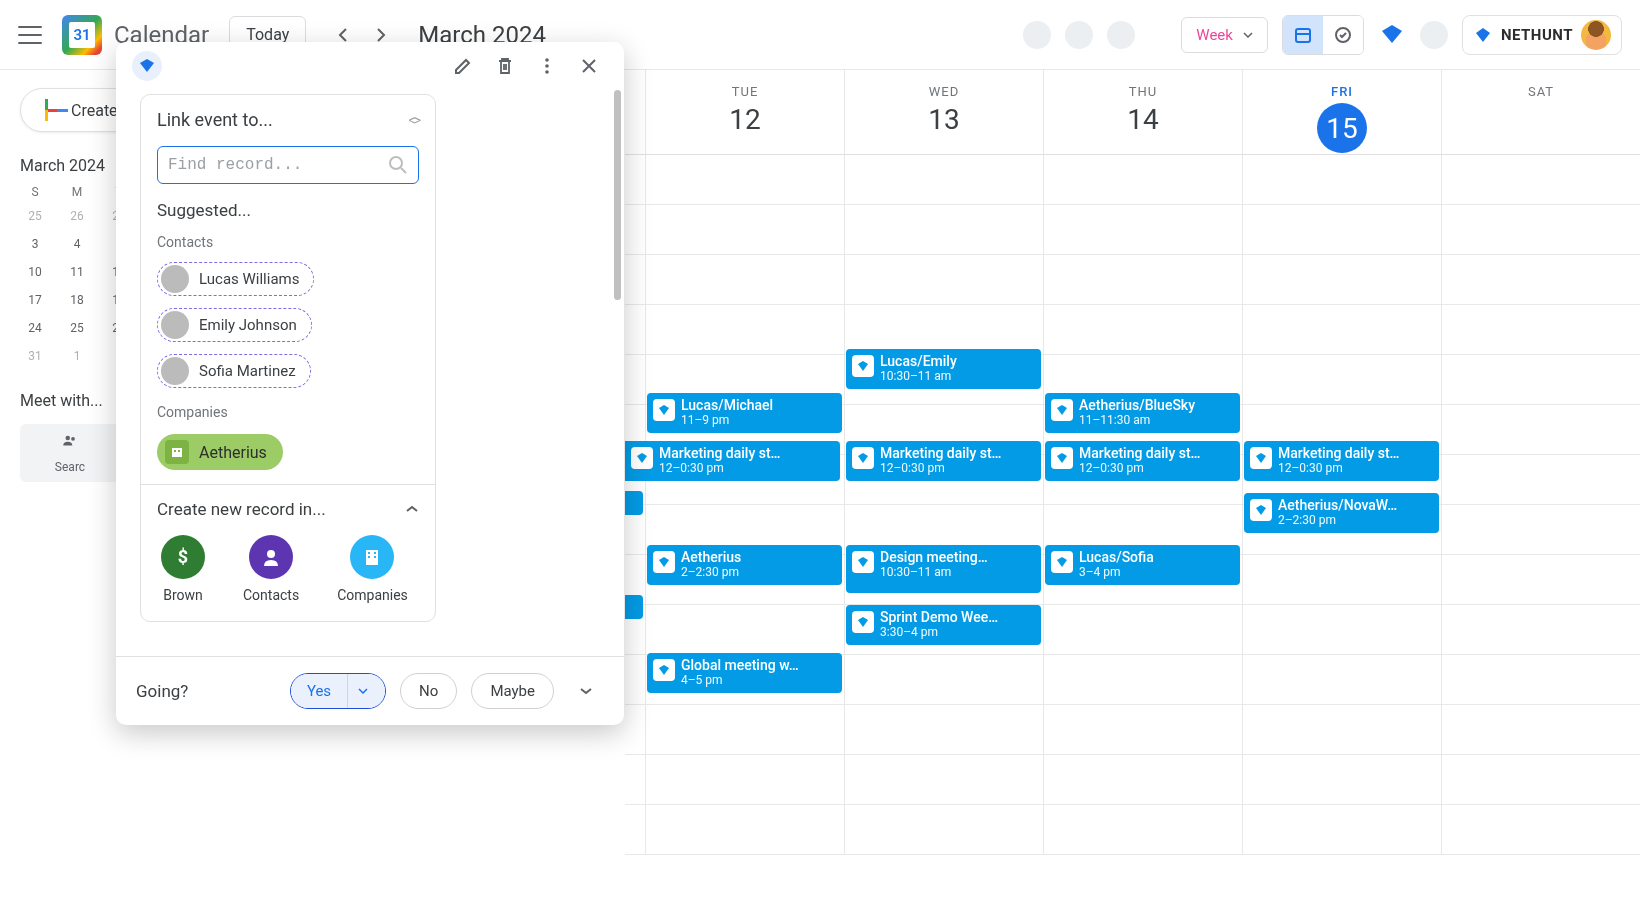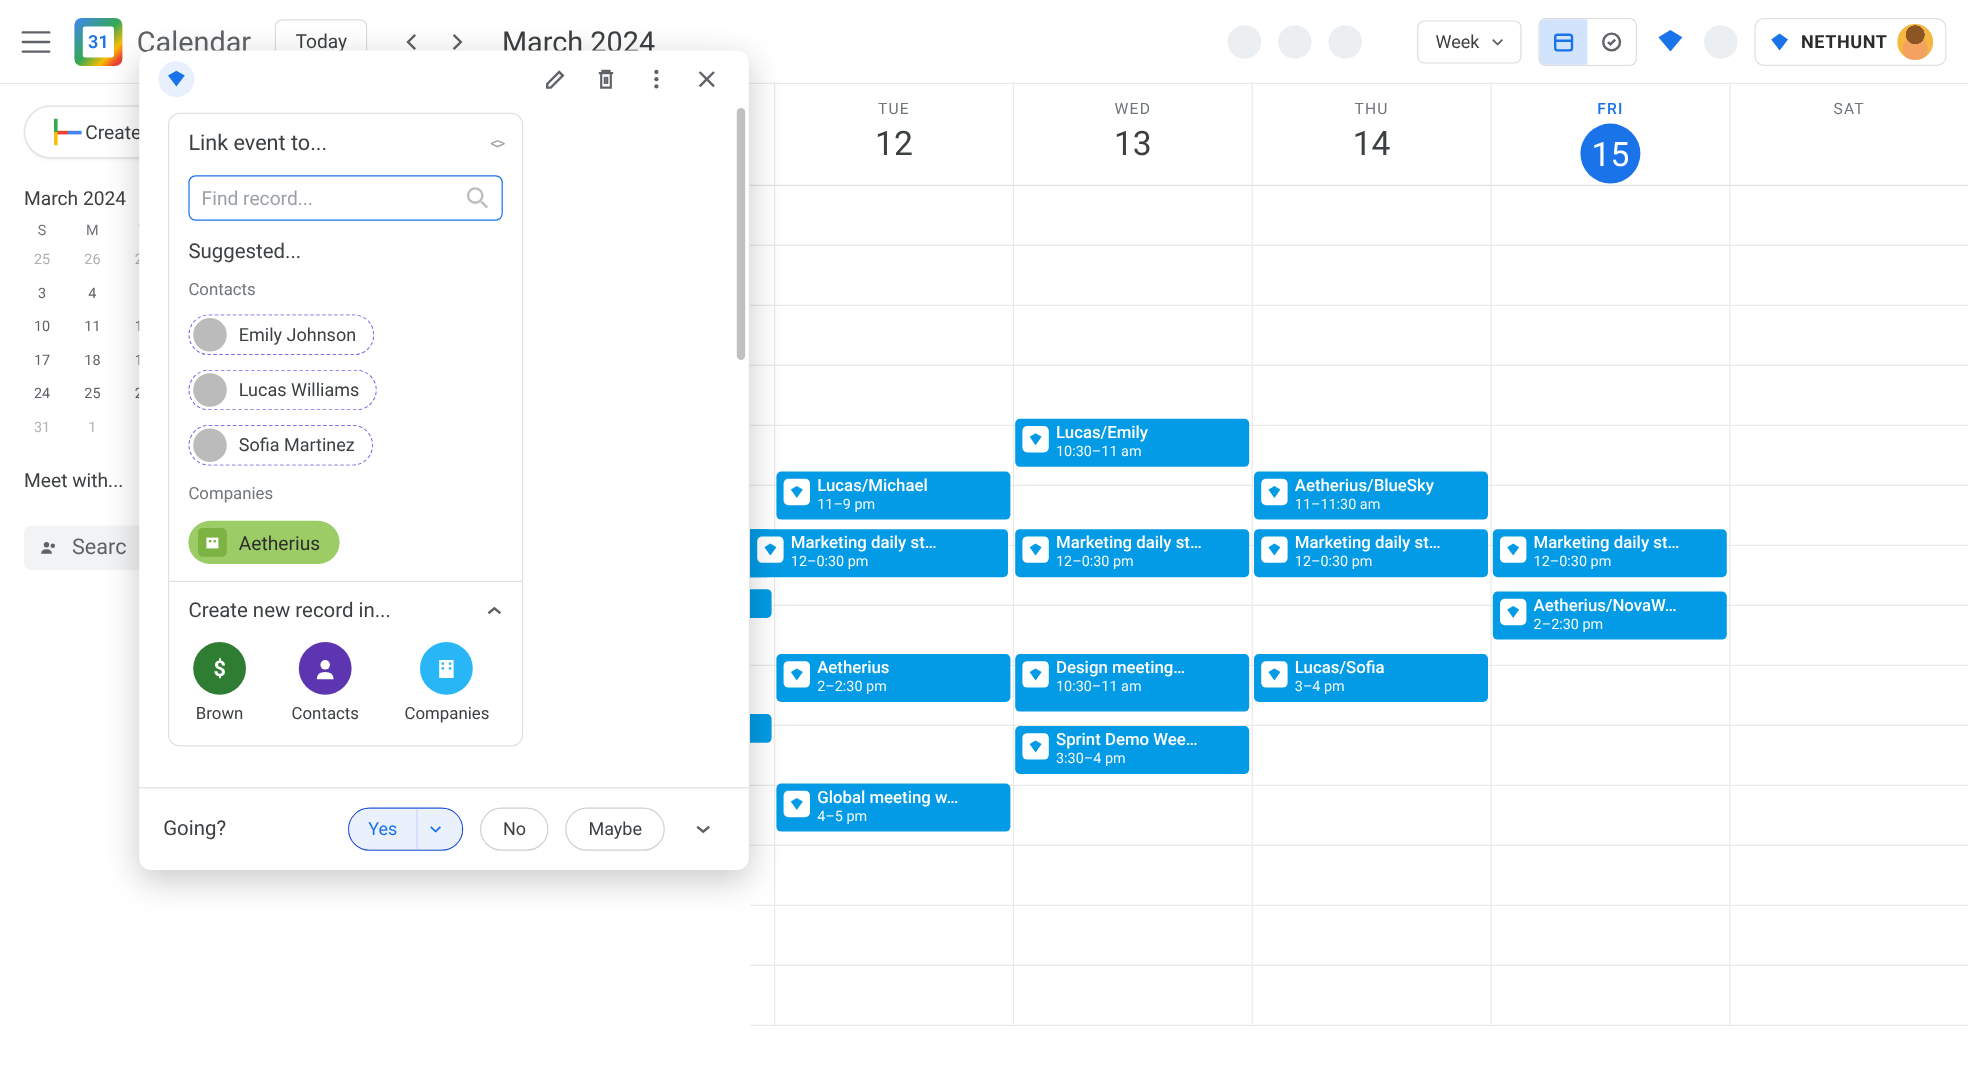--- a/index.html
+++ b/index.html
@@ -11,21 +11,21 @@
 .menu-icon span { height:2px; background:#5f6368; border-radius:1px; }
 .gcal-logo { width:40px; height:40px; margin-right:12px; position:relative; }
 .gcal-logo-box { width:40px; height:40px; border-radius:6px; background:linear-gradient(135deg,#4285f4 0%,#34a853 50%,#fbbc04 75%,#ea4335 90%); display:flex; align-items:center; justify-content:center; color:#1a73e8; font-weight:600; font-size:15px; }
 .gcal-logo-inner { width:26px; height:26px; background:#fff; border-radius:2px; display:flex; align-items:center; justify-content:center; }
 .app-title { font-size:24px; color:#5f6368; margin-right:20px; }
 .today-btn { border:1px solid #dadce0; border-radius:6px; padding:8px 16px; font-size:16px; color:#3c4043; background:#fff; cursor:pointer; margin-right:18px; }
 .nav-icon { width:30px; height:30px; display:flex; align-items:center; justify-content:center; cursor:pointer; color:#5f6368; font-size:18px; margin:0 4px; }
 .month-title { font-size:24px; color:#3c4043; margin-left:18px; }
 .header-right { margin-left:auto; display:flex; align-items:center; gap:14px; }
 .circle-placeholder { width:28px; height:28px; border-radius:50%; background:#eceff1; }
-.view-select { border:1px solid #dadce0; border-radius:6px; padding:8px 14px; font-size:15px; color:#404040; background:#fff; cursor:pointer; display:flex; align-items:center; gap:10px;margin-left:32px; }
+.view-select { border:1px solid #dadce0; border-radius:6px; padding:8px 14px; font-size:15px; color:#ec4899; background:#fff; cursor:pointer; display:flex; align-items:center; gap:10px;margin-left:32px; }
 .segmented { display:flex; border:1px solid #dadce0; border-radius:6px; overflow:hidden; }
 .segmented button { border:none; background:#fff; width:40px; height:38px; display:flex; align-items:center; justify-content:center; cursor:pointer; color:#5f6368; }
 .segmented button.active { background:#d2e3fc; color:#1a73e8; }
 .nethunt-bird { width:28px; height:28px; color:#1a73e8; }
 .nethunt-badge { border:1px solid #e0e0e0; border-radius:8px; padding:4px 10px 4px 10px; display:flex; align-items:center; gap:8px; }
 .avatar-sm { width:30px; height:30px; border-radius:50%; background:#f4b740; background-image:radial-gradient(circle at 50% 30%,#8d5524 30%,transparent 31%),radial-gradient(circle at 50% 70%,#f4a261 40%,transparent 41%); }
 .nethunt-text { font-weight:700; letter-spacing:0.5px; color:#2c2c2c; font-size:15px; }
 
 
 .sidebar { position:absolute; left:0; top:70px; width:270px; padding:18px 12px 12px 20px; }
@@ -34,21 +34,21 @@
 .plus-icon::before,.plus-icon::after { content:''; position:absolute; background:#4285f4; }
 .plus-icon::before { width:22px; height:3px; top:9.5px; background:linear-gradient(90deg,#ea4335 50%,#4285f4 50%); }
 .plus-icon::after { width:3px; height:22px; left:9.5px; background:linear-gradient(180deg,#34a853 50%,#fbbc04 50%); }
 .mini-cal { margin-top:24px; }
 .mini-title { font-size:16px; color:#3c4043; margin-bottom:10px; }
 .mini-grid { display:grid; grid-template-columns:repeat(4,30px); gap:6px 12px; font-size:12px; color:#5f6368; }
 .mini-grid .wd { text-align:center; color:#70757a; }
 .mini-grid .day { text-align:center; padding:4px 0; }
 .mini-grid .dim { color:#b0b0b0; }
 .meet-label { margin-top:24px; font-size:16px; color:#3c4043; }
-.search-people { margin-top:28px; display:flex; align-items:center; gap:10px; background:#f1f3f4; border-radius:6px; padding:8px 12px; font-size:18px; color:#5f6368; width:100px; }
+.search-people { margin-top:14px; display:flex; align-items:center; gap:10px; background:#f1f3f4; border-radius:6px; padding:8px 12px; font-size:12px; color:#5f6368; width:100px;flex-direction:column; }
 .people-icon { width:18px; height:18px; }
 
 
 .cal-wrap { position:absolute; left:625px; top:70px; right:0; bottom:0; }
 .day-headers { display:flex; height:85px; border-bottom:1px solid #e0e0e0; }
 .day-col { flex:1; text-align:center; padding-top:14px; border-left:1px solid #e8e8e8; }
 .day-col:first-child { border-left:none; width:20px; flex:0 0 20px; }
 .dow { font-size:13px; color:#70757a; letter-spacing:1px; }
 .dnum { font-size:28px; color:#3c4043; margin-top:4px; }
 .day-col.today .dow { color:#1a73e8; font-weight:500; }
@@ -72,21 +72,21 @@
 .pop-toolbar button { border:none; background:none; width:38px; height:38px; border-radius:50%; cursor:pointer; color:#5f6368; display:flex; align-items:center; justify-content:center; font-size:18px; }
 .pop-scroll { position:absolute; right:2px; top:48px; width:8px; height:695px; background:transparent; }
 .pop-scroll-thumb { width:7px; height:210px; background:#c0c0c0; border-radius:4px; }
 
 
 .link-panel { margin:4px 0 0 24px; width:296px; border:1px solid #e0e0e0; border-radius:10px; background:#fff; }
 .link-head { display:flex; align-items:center; justify-content:space-between; padding:14px 16px 8px; }
 .link-head h3 { font-size:18px; font-weight:400; color:#3c4043;text-align:center; }
 .code-icn { color:#9aa0a6; font-size:14px; letter-spacing:-2px; }
 .search-box { margin:8px 16px 12px; border:1.5px solid #1a73e8; border-radius:6px; display:flex; align-items:center; padding:8px 10px; }
-.search-box input { border:none; outline:none; flex:1; font-size:16px; color:#5f6368; }
+.search-box input { border:none; outline:none; flex:1; font-size:16px; color:#5f6368;font-family:Liberation Mono, monospace; }
 .search-box input::placeholder { color:#9aa0a6; }
 .sug-title { padding:4px 16px; font-size:17px; color:#3c4043; }
 .sec-label { padding:10px 16px 6px; font-size:14px; color:#70757a; }
 .chip-row { padding:2px 16px; }
 .contact-chip { display:inline-flex; align-items:center; border:1.5px dashed #7c6de8; border-radius:20px; padding:2px 14px 2px 3px; margin:4px 0; cursor:pointer; background:#fff; }
 .contact-chip .av { width:28px; height:28px; border-radius:50%; background:#bbb; margin-right:10px; }
 .contact-chip .nm { font-size:15px; color:#3c4043; }
 .company-chip { display:inline-flex; align-items:center; background:#9ccc65; border-radius:20px; padding:6px 16px 6px 8px; cursor:pointer; margin:6px 0 12px; }
 .company-chip .ic { width:24px; height:24px; background:#7cb342; border-radius:4px; margin-right:10px; display:flex; align-items:center; justify-content:center; color:#fff; font-size:12px; }
 .company-chip .nm { font-size:16px; color:#2e2e2e; }
@@ -531,26 +531,26 @@
       <input type="text" placeholder="Find record..." style="">
       <svg width="20" height="20">
           <circle cx="8" cy="8" r="6" stroke="#bdbdbd" stroke-width="2" fill="none"></circle>
           <line x1="13" y1="13" x2="18" y2="18" stroke="#bdbdbd" stroke-width="2"></line>
         </svg>
     </div>
     <div class="sug-title">Suggested...</div>
     <div class="sec-label">Contacts</div>
     <div id="contacts-list">
         <div class="chip-row"><div class="contact-chip">
+            <div class="av av1"></div>
+            <span class="nm">Lucas Williams</span>
+          </div></div>
+        <div class="chip-row"><div class="contact-chip">
             <div class="av av2"></div>
             <span class="nm">Emily Johnson</span>
-          </div></div>
-        <div class="chip-row"><div class="contact-chip">
-            <div class="av av1"></div>
-            <span class="nm">Lucas Williams</span>
           </div></div>
         <div class="chip-row"><div class="contact-chip">
             <div class="av av3"></div>
             <span class="nm">Sofia Martinez</span>
           </div></div>
       </div>
     <div class="sec-label">Companies</div>
     <div id="companies-list" class="chip-row"><div class="company-chip">
           <div class="ic">
             <svg width="14" height="14">

